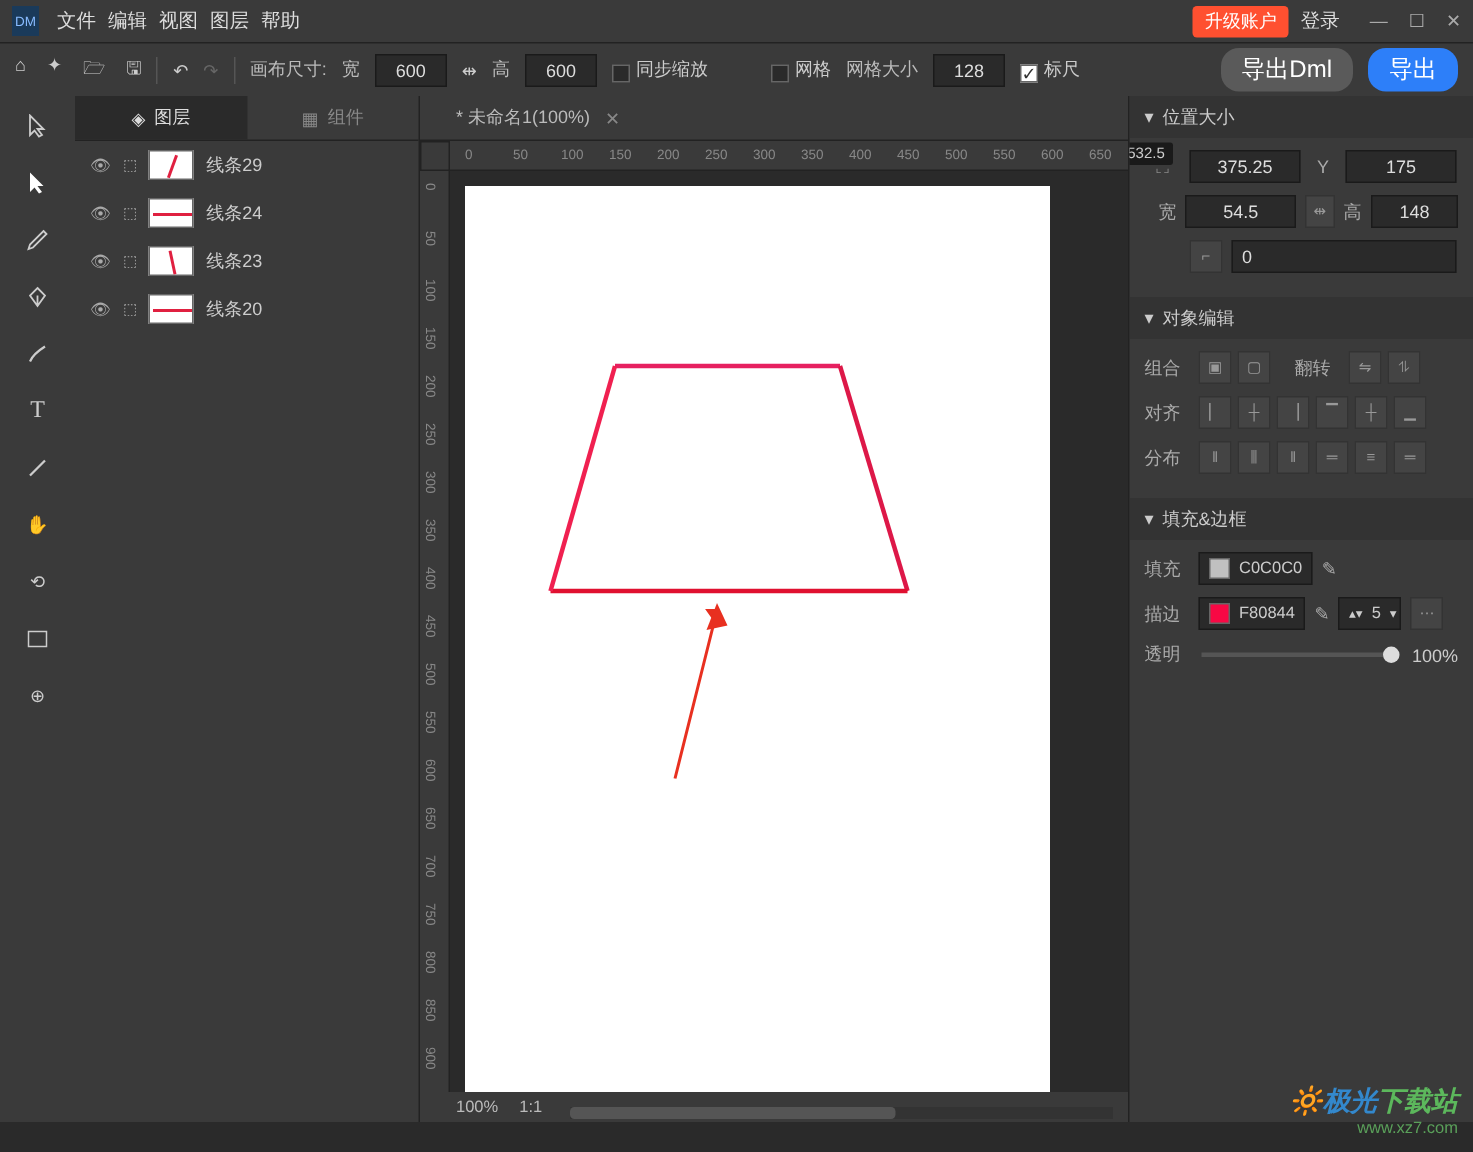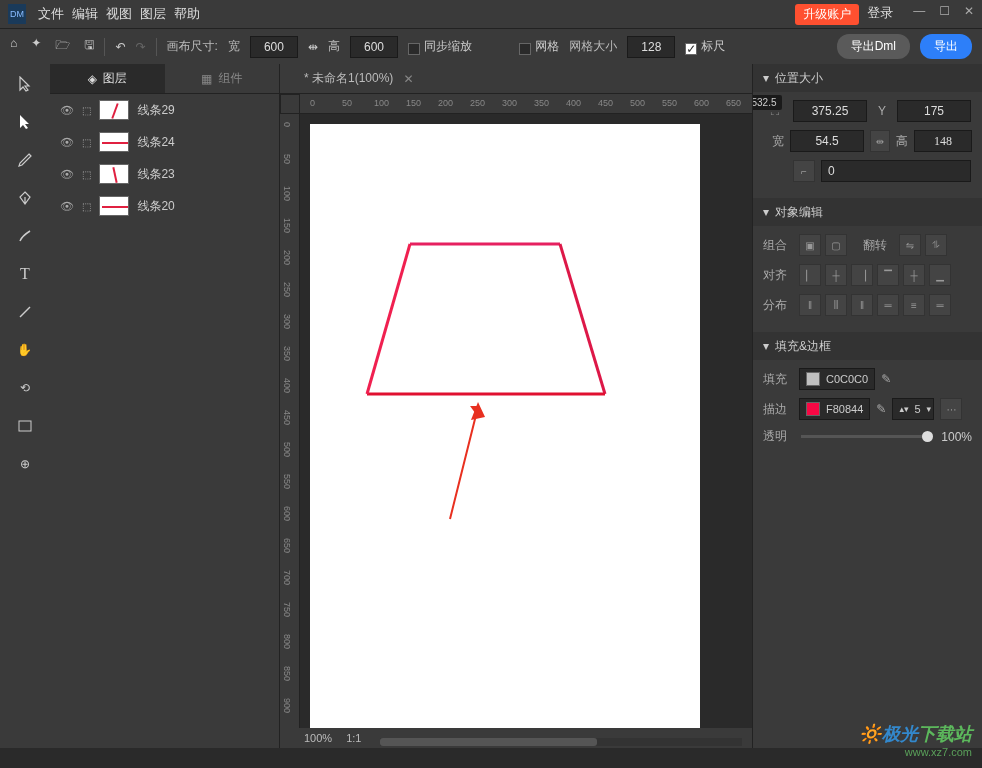--- a/index.html
+++ b/index.html
@@ -1,34 +1,34 @@
 <!DOCTYPE html>
 <html><head>
 <meta charset="utf-8">
 <style>
 * { margin: 0; padding: 0; box-sizing: border-box; font-family: "Microsoft YaHei", sans-serif; }
 body { background: #2a2a2a; color: #ccc; font-size: 12px; overflow: hidden; width: 982px; height: 768px; position: relative; }
 .titlebar { height: 28px; background: #3a3a3a; display: flex; align-items: center; padding: 0 8px; }
 .logo { width: 18px; height: 20px; background: #1a3a5a; display: flex; align-items: center; justify-content: center; font-size: 9px; color: #88bbff; margin-right: 12px; }
 .menu { display: flex; gap: 8px; flex: 1; }
 .menu-item { color: #ddd; cursor: pointer; font-size: 13px; }
-.titlebar-right { display: flex; align-items: flex-start; gap: 8px; }
+.titlebar-right { display: flex; align-items: center; gap: 8px; }
 .badge-upgrade { background: #ff5030; color: #fff; padding: 2px 8px; border-radius: 3px; font-size: 12px; }
 .login { color: #ddd; font-size: 13px; }
 .win-controls { display: flex; gap: 14px; margin-left: 12px; color: #aaa; }
 
 .toolbar { height: 36px; background: #3a3a3a; border-top: 1px solid #222; display: flex; align-items: center; padding: 0 10px; gap: 10px; }
 .toolbar-icons { display: flex; gap: 14px; }
 .tb-icon { color: #ccc; cursor: pointer; }
 .divider { width: 1px; height: 18px; background: #555; }
 .toolbar-label { color: #bbb; font-size: 12px; }
 .num-input { background: #2a2a2a; border: 1px solid #1a1a1a; color: #ddd; width: 48px; height: 22px; text-align: center; font-size: 12px; }
 .checkbox { display: inline-flex; align-items: flex-end; gap: 4px; }
 .cb-box { width: 12px; height: 12px; border: 1px solid #666; background: #2a2a2a; display: inline-flex; align-items: center; justify-content: center; }
-.export-btn { background: #5a5a5a; color: #fff; padding: 4px 14px; border-radius: 12px; border: none; cursor: pointer; font-size: 12px; }
+.export-btn { background: #5a5a5a; color: #fff; padding: 4px 14px; border-radius: 12px; border: none; cursor: pointer; font-size: 16px; }
 .export-btn.primary { background: #2d7ff9; }
 
 .main { display: flex; height: calc(100% - 64px - 20px); }
 .left-tools { width: 50px; background: #3a3a3a; display: flex; flex-direction: column; align-items: center; padding-top: 10px; gap: 18px; }
 .tool-icon { color: #ccc; cursor: pointer; display: flex; align-items: center; justify-content: center; width: 28px; height: 20px; }
 .tool-icon.active { color: #fff; }
 
 .layers-panel { width: 230px; background: #3a3a3a; border-right: 1px solid #222; }
 .panel-tabs { display: flex; height: 30px; border-bottom: 1px solid #222; }
 .panel-tab { flex: 1; display: flex; align-items: center; justify-content: center; gap: 6px; cursor: pointer; color: #888; font-size: 12px; }
@@ -297,21 +297,21 @@
         <span style="width:24px;text-align:center;color:#888">⛶</span>
         <input class="prop-input wide" value="375.25" style="">
         <span class="prop-label" style="width:18px;text-align:center">Y</span>
         <input class="prop-input wide" value="175" style="">
       </div>
       <div class="prop-row">
         <span class="prop-label" style="width:24px;text-align:right">宽</span>
         <input class="prop-input wide" value="54.5" style="">
         <span class="icon-btn">⇹</span>
         <span class="prop-label" style="width:14px">高</span>
-        <input class="prop-input" style="width: 58px; font-family: Liberation Serif, serif;" value="148">
+        <input class="prop-input" style="width: 58px;" value="148">
       </div>
       <div class="prop-row">
         <span style="width:24px"></span>
         <span class="icon-btn">⌐</span>
         <input class="prop-input" style="width: 150px; text-align: left; padding-left: 6px;" value="0">
       </div>
     </div>
 
     <div class="section-header">▾ <span>对象编辑</span></div>
     <div class="section-body">

